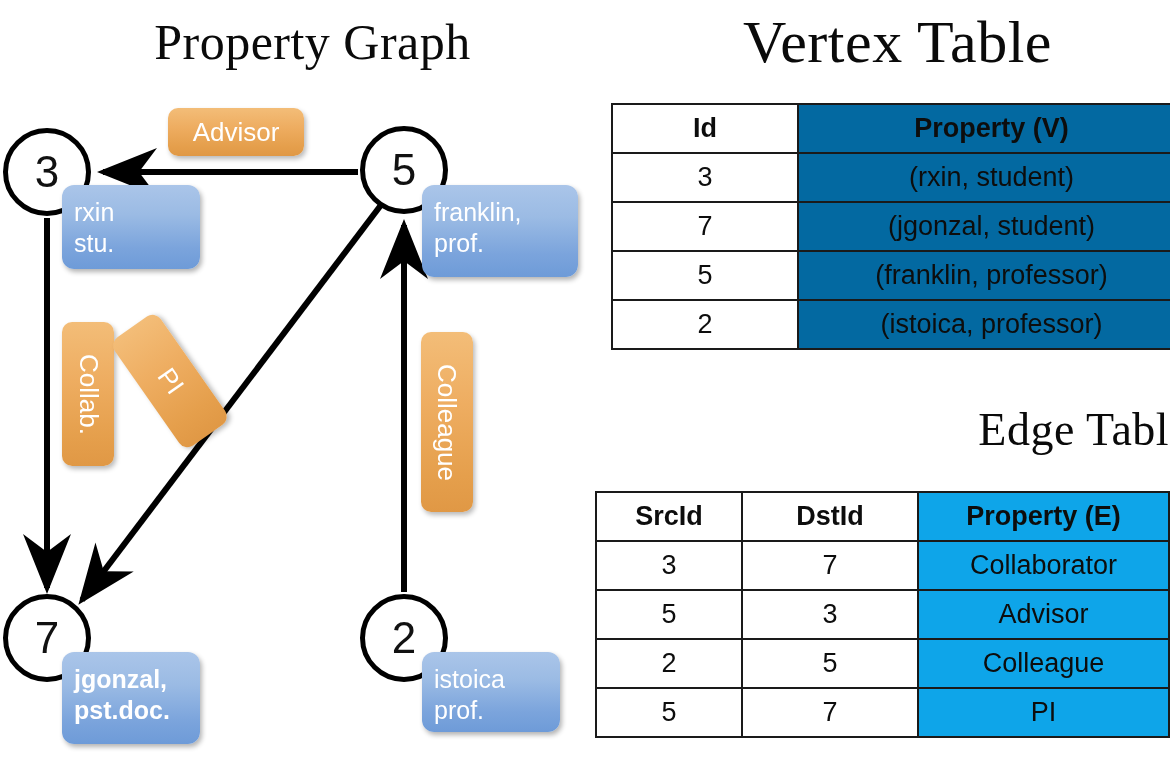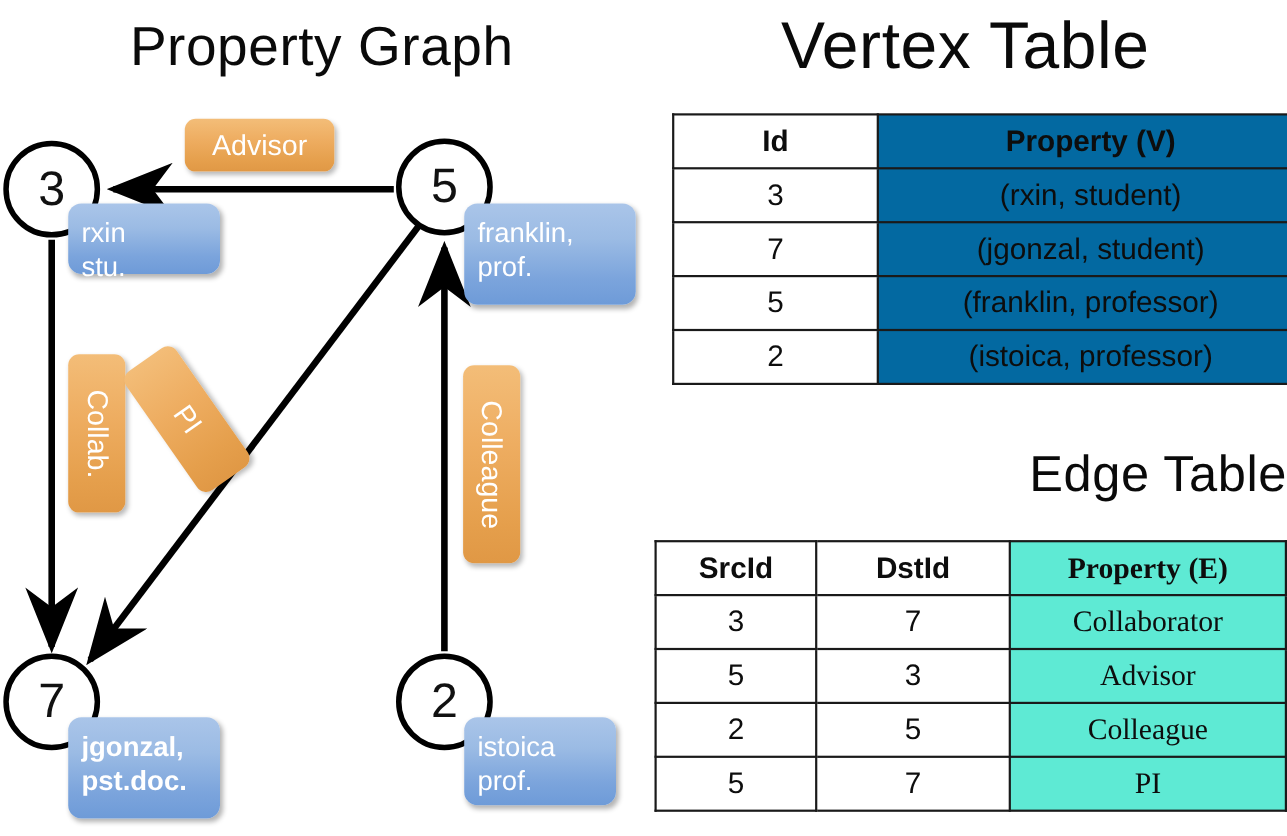--- a/index.html
+++ b/index.html
@@ -12,25 +12,26 @@
     height: 760px;
     position: relative;
     overflow: hidden;
     font-family: "Liberation Sans", sans-serif;
     color: #000;
   }
 
   
   .title {
     position: absolute;
-    font-family: Liberation Sans, sans-serif;
+    font-family: Liberation Serif, serif;
     font-weight: 300;
     color: #0a0a0a;
     white-space: nowrap;
     letter-spacing: 0.5px;
+    padding-left: 20px;
   }
   #title-property-graph {
     left: 0; top: 14px; width: 585px;
     text-align: center;
     font-size: 50px;
     line-height: 56px;
   }
   #title-vertex-table {
     left: 585px; top: 14px; width: 585px;
     text-align: center;
@@ -83,21 +84,21 @@
     background: linear-gradient(180deg, #aac5e9 0%, #9bbbe4 35%, #7ba4dc 75%, #6e9bd8 100%);
     box-shadow: 2px 3px 5px rgba(0,0,0,0.30);
     color: #ffffff;
     font-size: 25px;
     font-weight: 300;
     line-height: 31px;
     padding: 12px 0 0 12px;
     box-sizing: border-box;
     z-index: 4;
   }
-  #prop-rxin      { left: 62px;  top: 185px; width: 138px; height: 64px; }
+  #prop-rxin      { left: 62px;  top: 185px; width: 138px; height: 84px; }
   #prop-franklin  { left: 422px; top: 185px; width: 156px; height: 92px; }
   #prop-jgonzal   { left: 62px;  top: 652px; width: 138px; height: 92px; font-weight: bold; }
   #prop-istoica   { left: 422px; top: 652px; width: 138px; height: 80px; }
 
   
   .edge-label {
     position: absolute;
     border-radius: 10px;
     background: linear-gradient(180deg, #f3bd78 0%, #eead61 40%, #e59f4c 80%, #e09845 100%);
     box-shadow: 2px 3px 5px rgba(0,0,0,0.28);
@@ -159,21 +160,21 @@
 
   
   #edge-table {
     left: 595px; top: 491px;
     width: 573px;
     border-radius: 27px;
   }
   #edge-table col.c-src  { width: 146px; }
   #edge-table col.c-dst  { width: 176px; }
   #edge-table col.c-prop { width: 251px; }
-  .cell-orange { background: #5eead4; font-family: Liberation Serif, serif; }
+  .cell-orange { background: #0ea5e9; }
 </style>
 </head>
 <body>
 
 <div class="title" id="title-property-graph">Property Graph</div>
 <div class="title" id="title-vertex-table">Vertex Table</div>
 <div class="title" id="title-edge-table">Edge Table</div>
 
 <div id="graph-panel">
 

